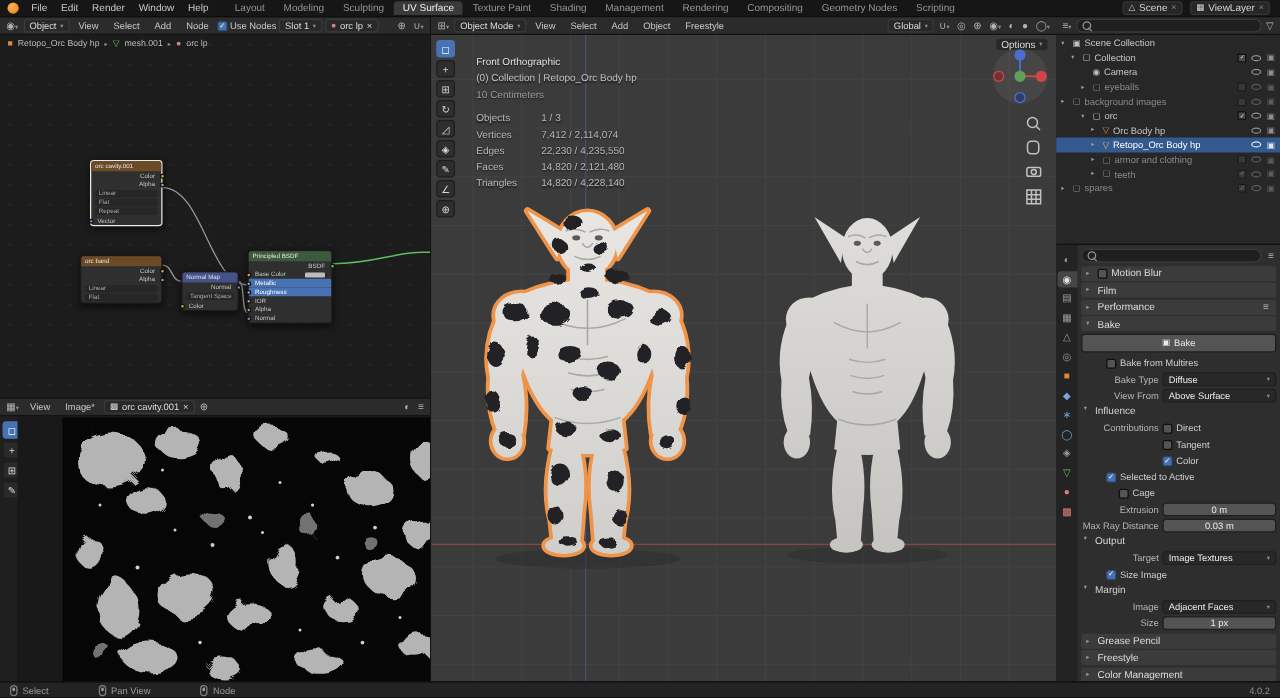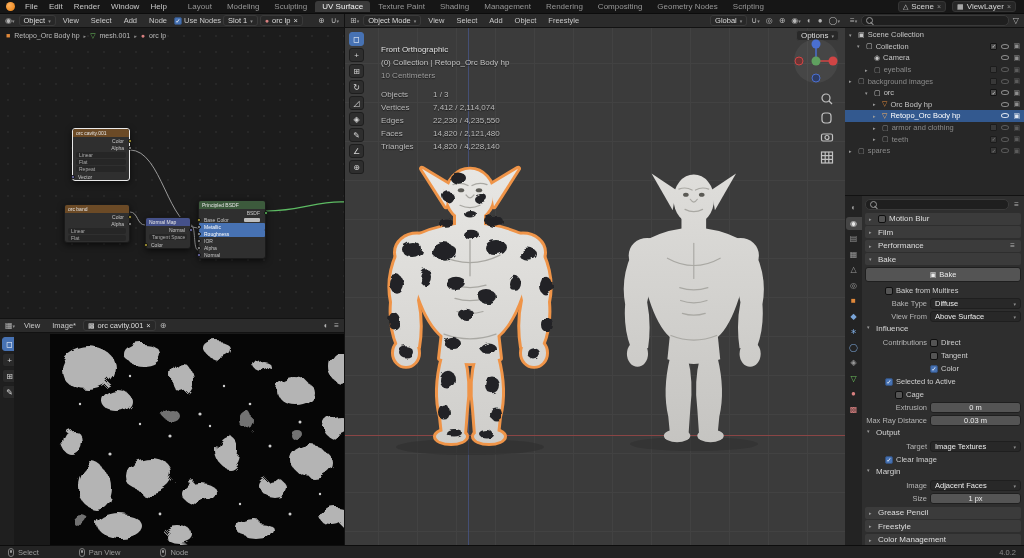--- a/index.html
+++ b/index.html
@@ -751,21 +751,21 @@
       </div>
       <div class="prow">
         <span class="plab">Target</span>
         <span class="wdg wdd">
             <span>Image Textures</span>
             <span class="car">▾</span>
           </span>
       </div>
       <div class="prow" style="padding-left:20px">
         <span class="cb on">✓</span>
-        <span>Clear Image</span>
+        <span>Size Image</span>
       </div>
       <div class="psub">
         <span class="pcar">▾</span>
           <span>Margin</span>
       </div>
       <div class="prow">
         <span class="plab">Image</span>
         <span class="wdg wdd">
             <span>Adjacent Faces</span>
             <span class="car">▾</span>

